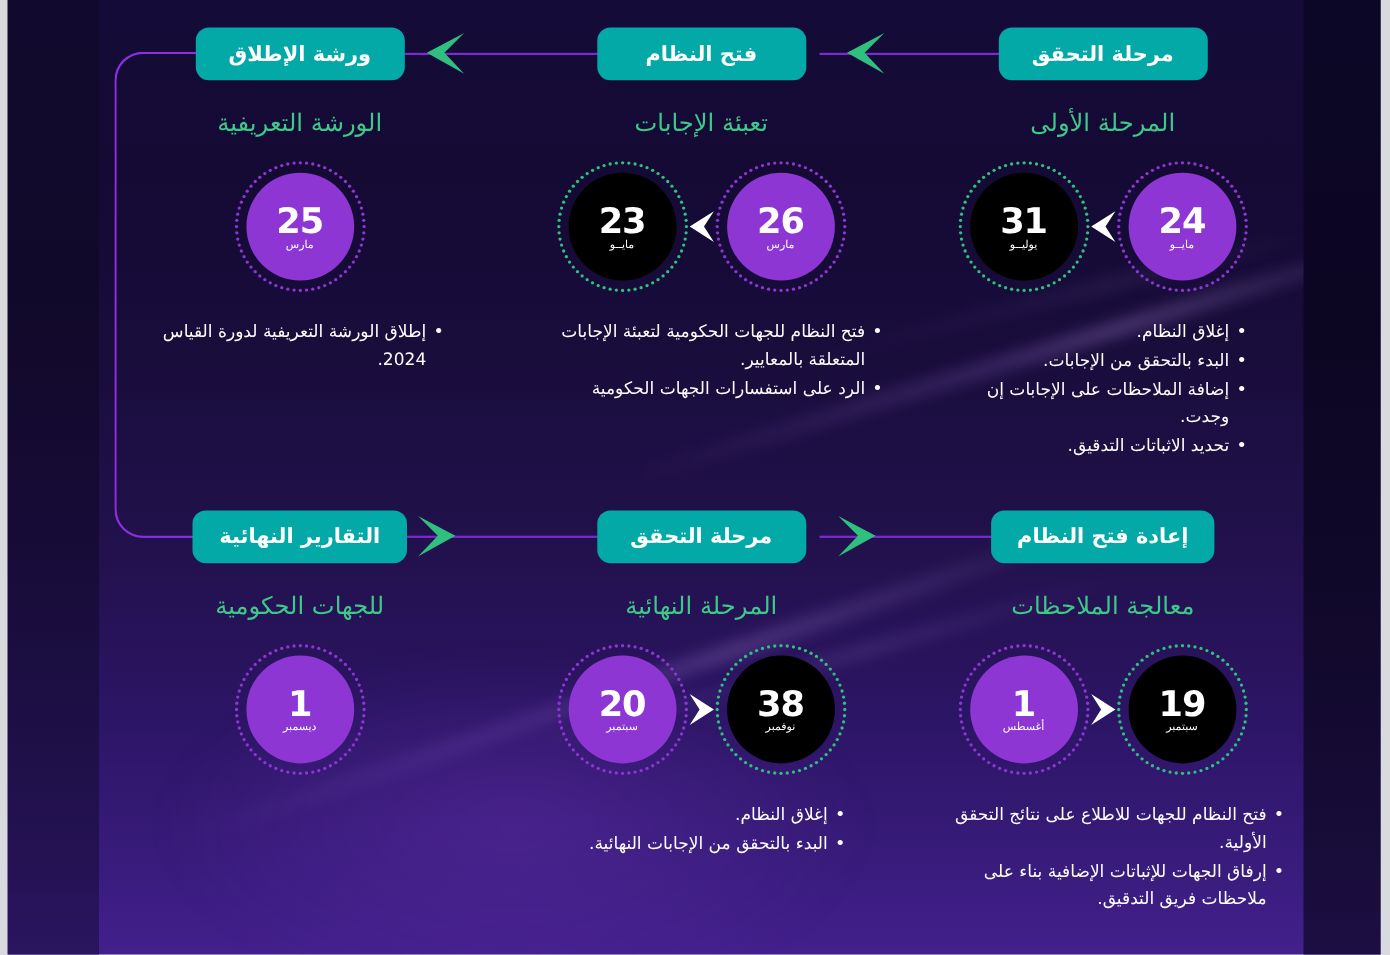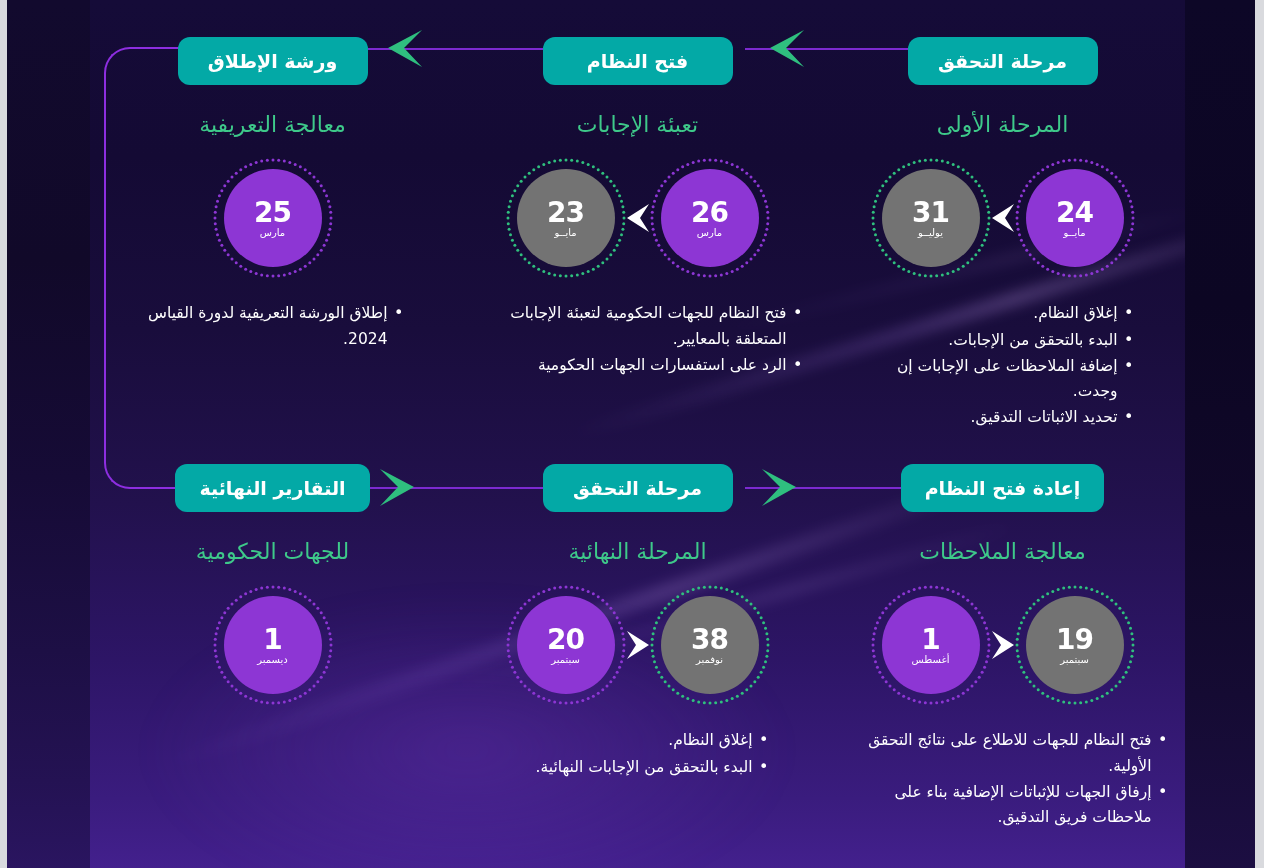--- a/index.html
+++ b/index.html
@@ -103,21 +103,21 @@
   }
   .chev svg { display:block; }
 
   
   .row {
     position: absolute;
     left: 90px; width: 1095px;
     display: flex;
     flex-direction: row-reverse;
   }
-  .row-top { top: 12px; }
+  .row-top { top: 0; }
   .row-bot { top: 439px; }
   .col {
     width: 365px;
     display: flex;
     flex-direction: column;
     align-items: center;
   }
 
   
   .pill {
@@ -171,24 +171,24 @@
   .circle {
     width: 98px; height: 98px;
     border-radius: 50%;
     display: flex;
     flex-direction: column;
     align-items: center;
     justify-content: center;
     color: #fff;
     line-height: 1;
   }
-  .circle.green  { background: #737373; }
+  .circle.green  { background: #000000; }
   .circle.purple { background: #8d36d4; }
   .circle .num {
-    font-size: 28px;
+    font-size: 32px;
     font-weight: bold;
     letter-spacing: -1px;
     margin-bottom: 1px;
   }
   .circle .mon {
     font-size: 10px;
     font-weight: normal;
   }
   .mid-arrow {
     width: 30px; height: 32px;
@@ -260,21 +260,21 @@
   </div>
   <div class="chev" style="left:428px; top:468px;">
     <svg width="54" height="40" viewBox="0 0 54 40">
         <path d="M6 1 L40 19 L6 38 L24 19 Z" fill="#2fbf7f"></path>
       </svg>
   </div>
 
   <div class="row row-top" id="row-top">
       <div class="col">
         <div class="pill">ورشة الإطلاق</div>
-        <div class="subtitle">معالجة التعريفية</div>
+        <div class="subtitle">الورشة التعريفية</div>
         <div class="circles">
           <div class="circle-wrap">
             <div class="dotring"><svg width="122" height="122" viewBox="0 0 122 122">
                 <circle cx="119.00" cy="61.00" r="1.5" fill="#8d36d4"></circle>
                 <circle cx="118.72" cy="66.68" r="1.5" fill="#8d36d4"></circle>
                 <circle cx="117.89" cy="72.32" r="1.5" fill="#8d36d4"></circle>
                 <circle cx="116.50" cy="77.84" r="1.5" fill="#8d36d4"></circle>
                 <circle cx="114.59" cy="83.20" r="1.5" fill="#8d36d4"></circle>
                 <circle cx="112.15" cy="88.34" r="1.5" fill="#8d36d4"></circle>
                 <circle cx="109.23" cy="93.22" r="1.5" fill="#8d36d4"></circle>

